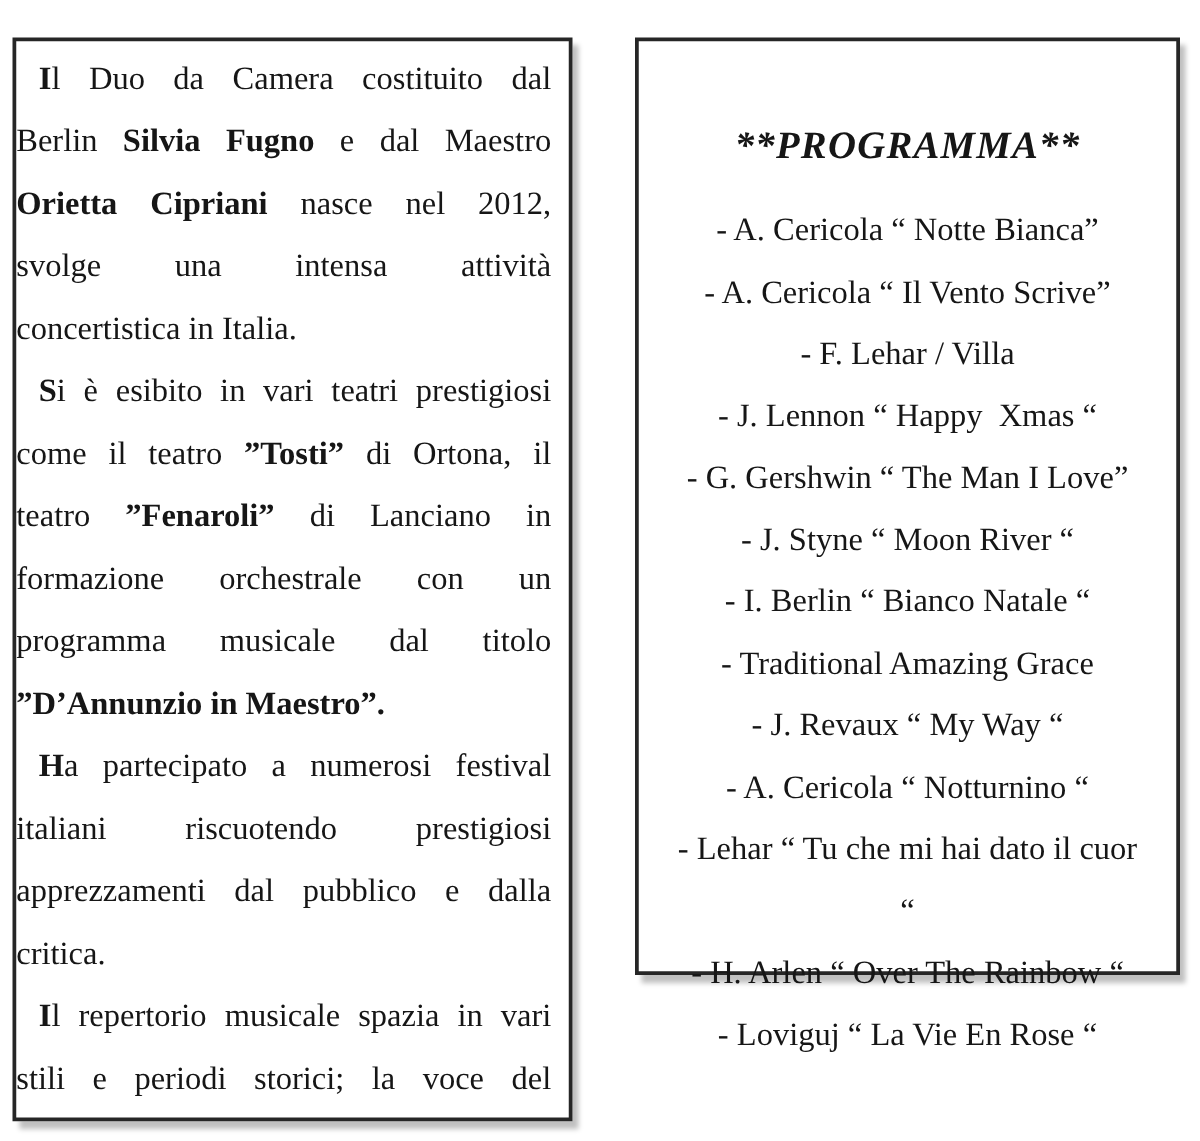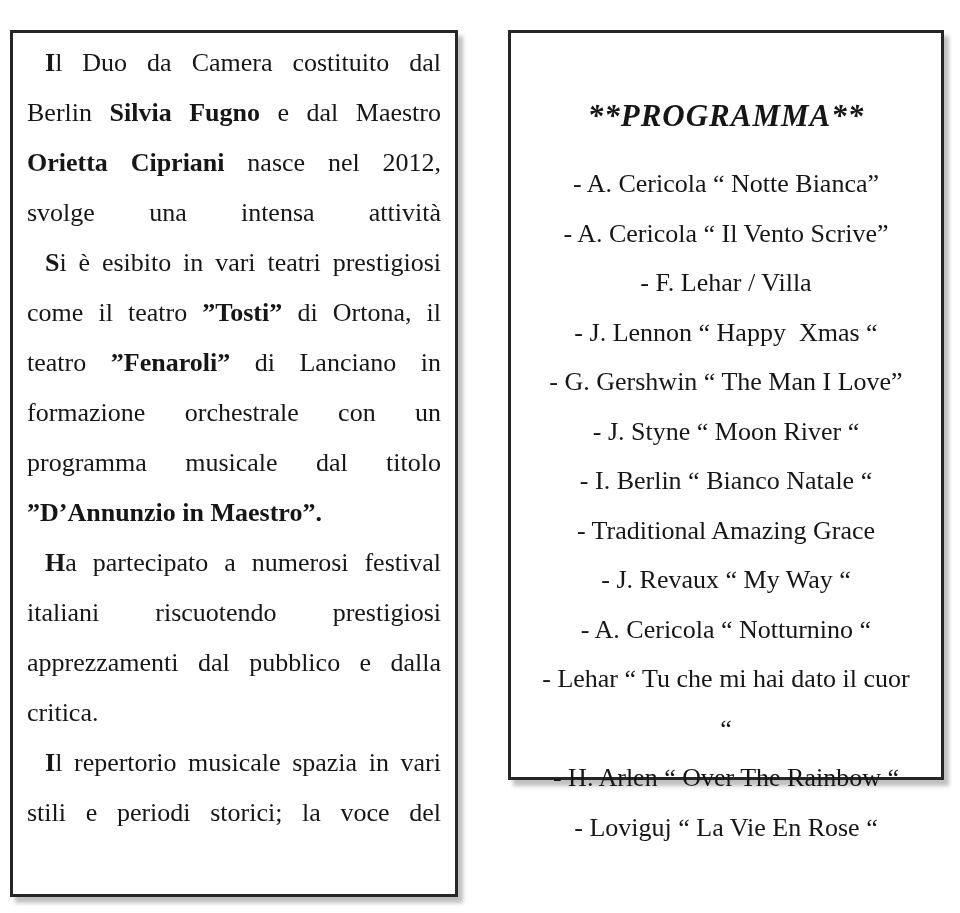--- a/index.html
+++ b/index.html
@@ -12,21 +12,21 @@
   }
   .page { position: relative; width: 960px; height: 913px; background: #ffffff; }
 
   .panel {
     position: absolute; top: 30px;
     background: #ffffff;
     border: 3px solid #262626;
     box-shadow: 5px 6px 4px rgba(0,0,0,0.25);
     box-sizing: border-box;
   }
-  .panel-left  { left: 10px;  width: 448px; height: 867px; padding: 5px 14px 0 14px; }
+  .panel-left  { left: 10px;  width: 448px; height: 867px; padding: 5px 14px 0 0; }
   .panel-right { left: 508px; width: 436px; height: 750px; padding: 58px 10px 0 10px; }
 
   
   .bio-line {
     font-size: 26px;
     line-height: 50px;
     height: 50px;
     overflow: hidden;
     white-space: nowrap;
   }
@@ -59,20 +59,21 @@
 
 <div class="page">
 
   <div class="panel panel-left">
     <div>
         <div>
           <div class="bio-line j ind"><span class="b">I</span><span>l Duo da Camera costituito dal</span></div>
           <div class="bio-line j"><span>Berlin </span><span class="b">Silvia Fugno</span><span> e dal Maestro</span></div>
           <div class="bio-line j"><span class="b">Orietta Cipriani</span><span> nasce nel 2012,</span></div>
           <div class="bio-line j"><span>svolge una intensa attività</span></div>
+          <div class="bio-line"><span>concertistica in Italia.</span></div>
         </div>
         <div>
           <div class="bio-line j ind"><span class="b">S</span><span>i è esibito in vari teatri prestigiosi</span></div>
           <div class="bio-line j"><span>come il teatro </span><span class="b">”Tosti”</span><span> di Ortona, il</span></div>
           <div class="bio-line j"><span>teatro </span><span class="b">”Fenaroli”</span><span> di Lanciano in</span></div>
           <div class="bio-line j"><span>formazione orchestrale con un</span></div>
           <div class="bio-line j"><span>programma musicale dal titolo</span></div>
           <div class="bio-line"><span class="b">”D’Annunzio in Maestro”.</span></div>
         </div>
         <div>

